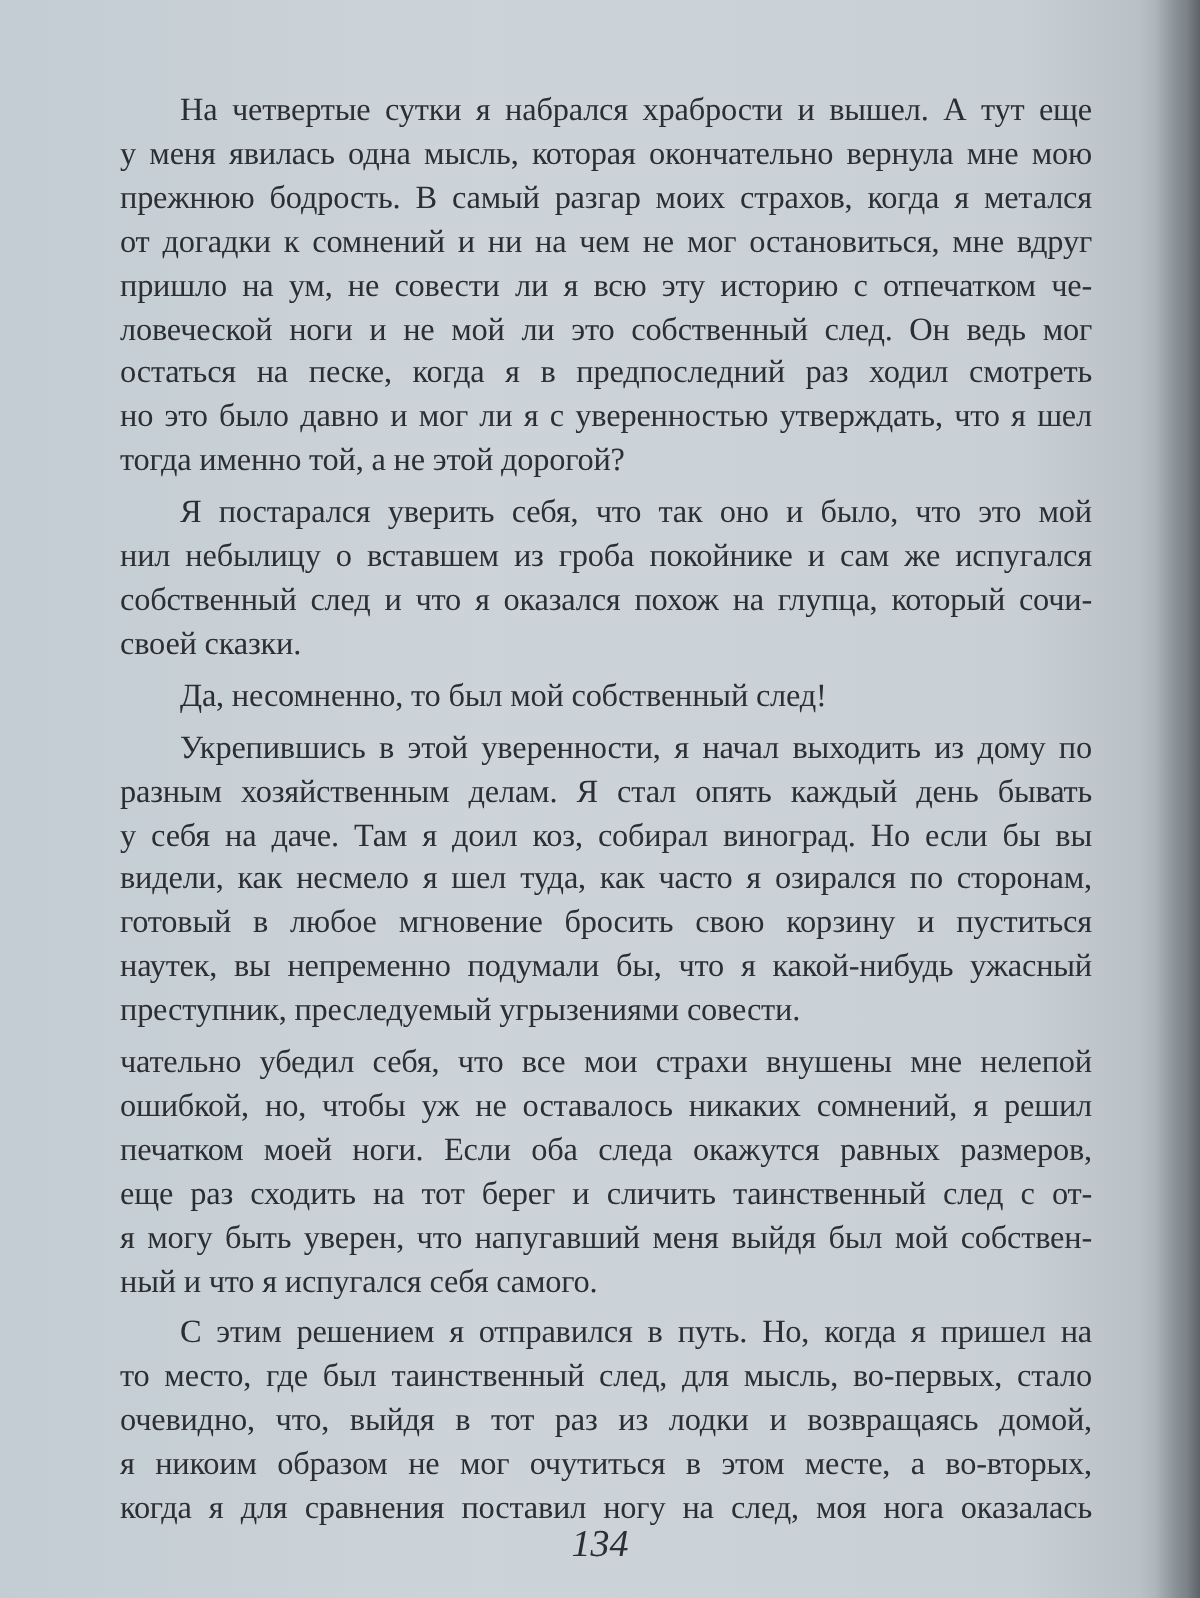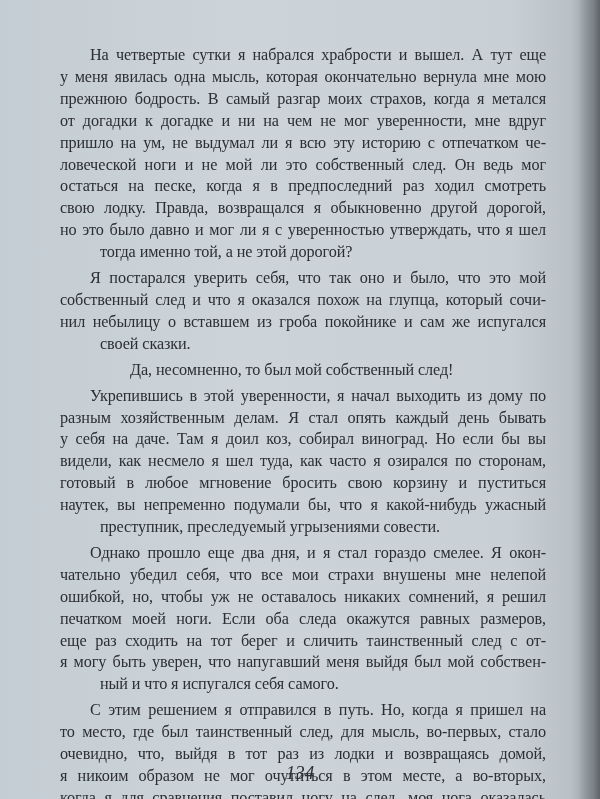--- a/index.html
+++ b/index.html
@@ -18,52 +18,51 @@
     background: linear-gradient(90deg, rgba(120,128,134,0) 0%, rgba(100,108,114,0.55) 70%, rgba(80,86,92,0.8) 100%);
   }
   .text {
     position: absolute; left: 60px; top: 45px; width: 486px;
     color: #2b2e33;
     font-size: 16.2px; line-height: 21.9px;
     text-align: justify;
     letter-spacing: -0.1px;
   }
   .line { display: block; white-space: nowrap; text-align-last: justify; text-align: justify; }
-  .line.last { text-align-last: left; margin-left: 40px; }
+  .line.last { text-align-last: left; }
   .line.indent { padding-left: 30px; }
   .para-gap { height: 4px; }
   .page-number {
     position: absolute; left: 0; width: 600px; top: 762px;
     text-align: center; font-style: italic; font-size: 19px; color: #2b2e33;
   }
 </style>
 </head>
 <body>
 
 <div class="page">
   <div class="text">
 
     <div>
       <span class="line indent">На четвертые сутки я набрался храбрости и вышел. А тут еще</span>
       <span class="line">у меня явилась одна мысль, которая окончательно вернула мне мою</span>
       <span class="line">прежнюю бодрость. В самый разгар моих страхов, когда я метался</span>
-      <span class="line">от догадки к догадке и ни на чем не мог уверенности, мне вдруг</span>
-      <span class="line">пришло на ум, не выдумал ли я всю эту историю с отпечатком че-</span>
+      <span class="line">от догадки к сомнений и ни на чем не мог остановиться, мне вдруг</span>
+      <span class="line">пришло на ум, не совести ли я всю эту историю с отпечатком че-</span>
       <span class="line">ловеческой ноги и не мой ли это собственный след. Он ведь мог</span>
       <span class="line">остаться на песке, когда я в предпоследний раз ходил смотреть</span>
-      <span class="line">свою лодку. Правда, возвращался я обыкновенно другой дорогой,</span>
       <span class="line">но это было давно и мог ли я с уверенностью утверждать, что я шел</span>
       <span class="line last">тогда именно той, а не этой дорогой?</span>
     </div>
     <div class="para-gap"></div>
 
     <div>
       <span class="line indent">Я постарался уверить себя, что так оно и было, что это мой</span>
+      <span class="line">нил небылицу о вставшем из гроба покойнике и сам же испугался</span>
       <span class="line">собственный след и что я оказался похож на глупца, который сочи-</span>
-      <span class="line">нил небылицу о вставшем из гроба покойнике и сам же испугался</span>
       <span class="line last">своей сказки.</span>
     </div>
     <div class="para-gap"></div>
 
     <div>
       <span class="line indent last">Да, несомненно, то был мой собственный след!</span>
     </div>
     <div class="para-gap"></div>
 
     <div>
@@ -71,21 +70,20 @@
       <span class="line">разным хозяйственным делам. Я стал опять каждый день бывать</span>
       <span class="line">у себя на даче. Там я доил коз, собирал виноград. Но если бы вы</span>
       <span class="line">видели, как несмело я шел туда, как часто я озирался по сторонам,</span>
       <span class="line">готовый в любое мгновение бросить свою корзину и пуститься</span>
       <span class="line">наутек, вы непременно подумали бы, что я какой-нибудь ужасный</span>
       <span class="line last">преступник, преследуемый угрызениями совести.</span>
     </div>
     <div class="para-gap"></div>
 
     <div>
-      <span class="line indent">Однако прошло еще два дня, и я стал гораздо смелее. Я окон-</span>
       <span class="line">чательно убедил себя, что все мои страхи внушены мне нелепой</span>
       <span class="line">ошибкой, но, чтобы уж не оставалось никаких сомнений, я решил</span>
       <span class="line">печатком моей ноги. Если оба следа окажутся равных размеров,</span>
       <span class="line">еще раз сходить на тот берег и сличить таинственный след с от-</span>
       <span class="line">я могу быть уверен, что напугавший меня выйдя был мой собствен-</span>
       <span class="line last">ный и что я испугался себя самого.</span>
     </div>
     <div class="para-gap"></div>
 
     <div>

